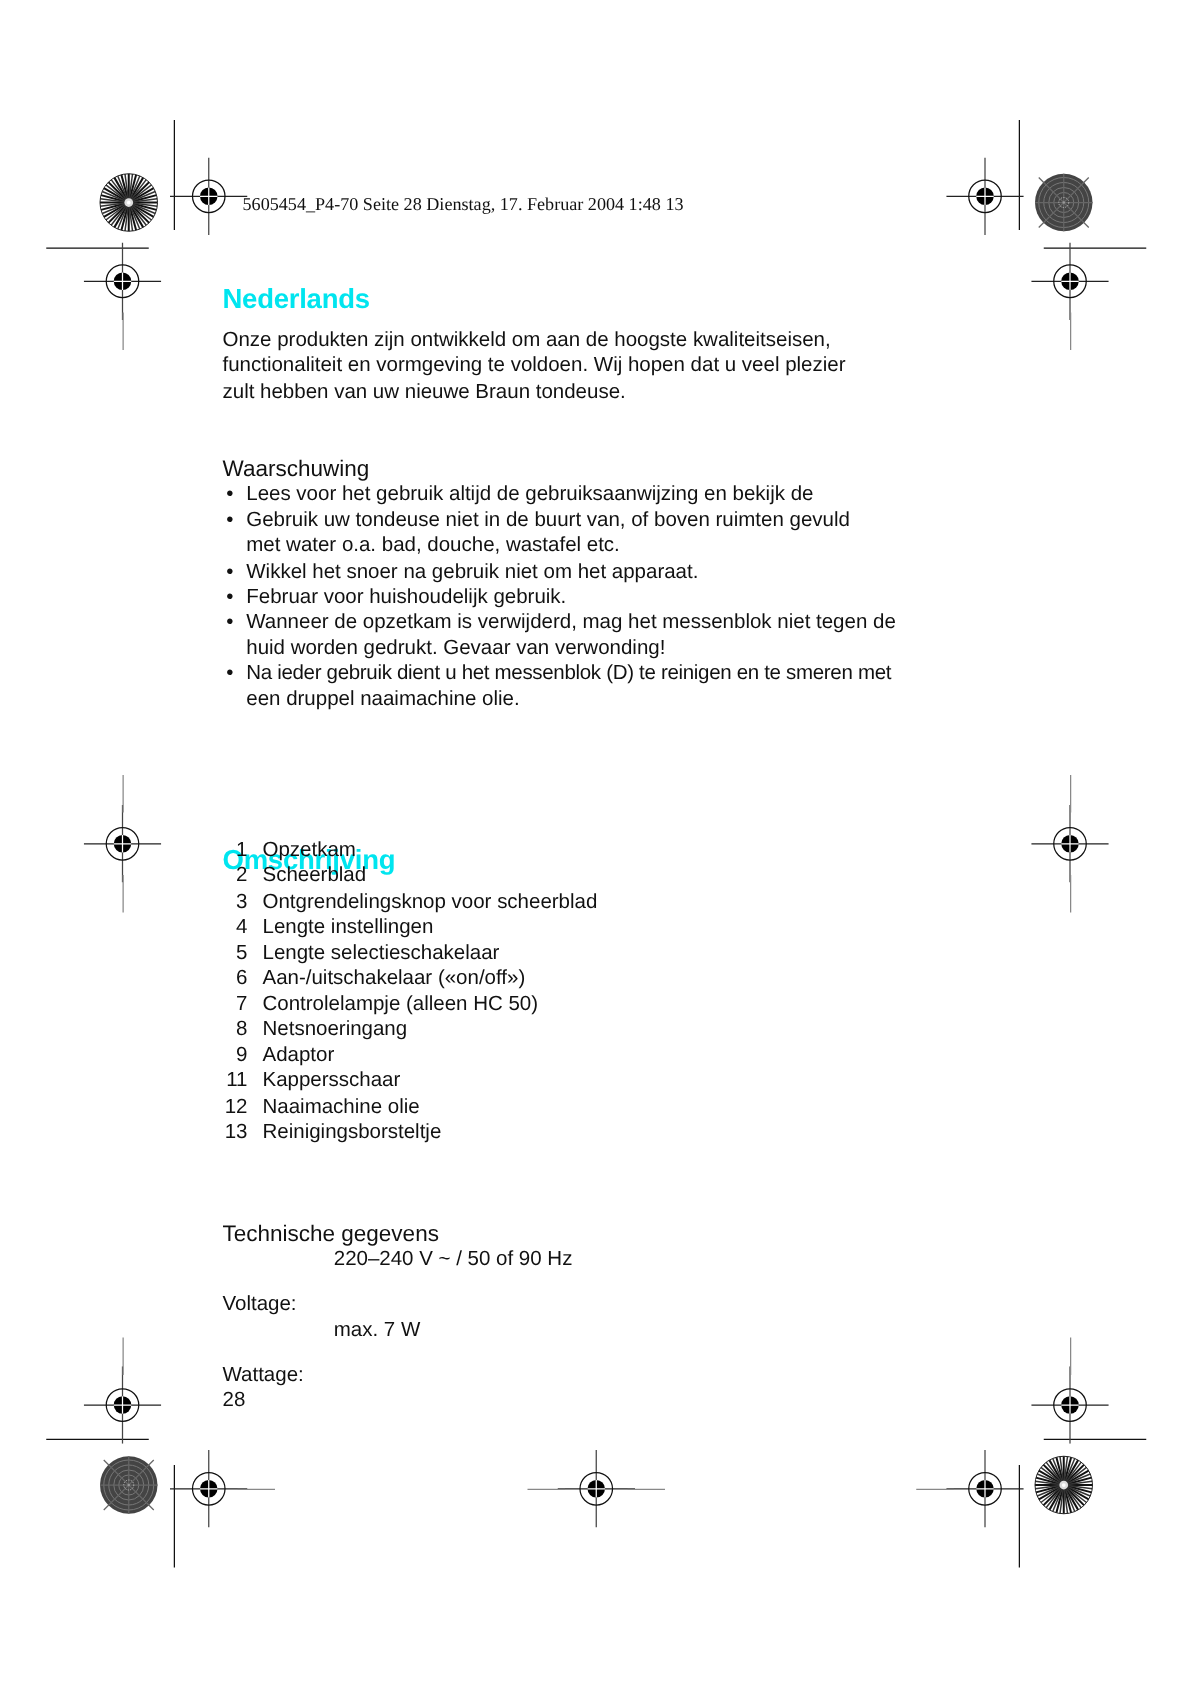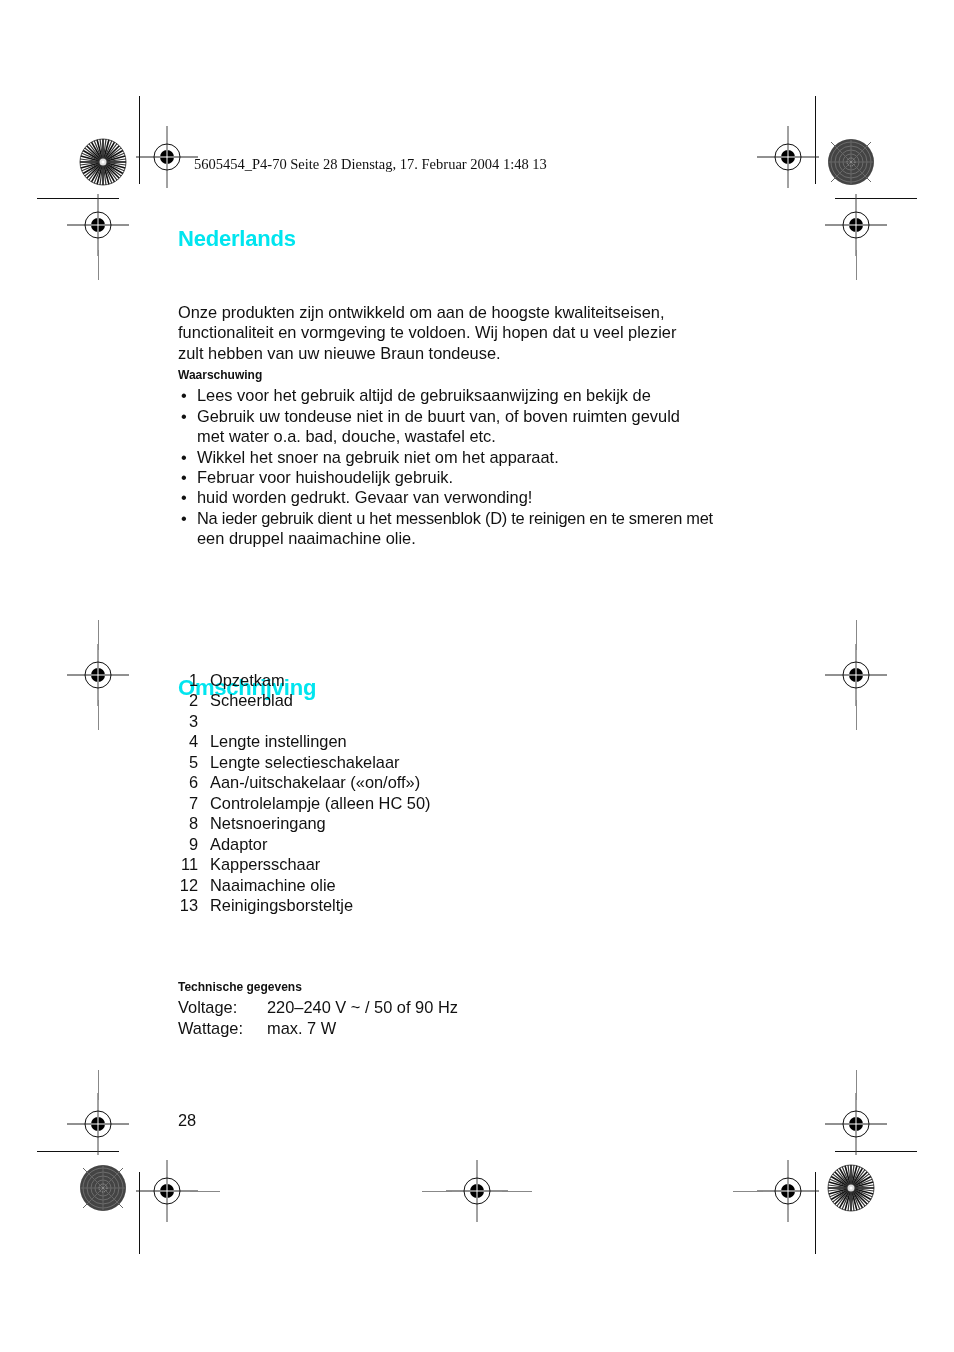--- a/index.html
+++ b/index.html
@@ -5,30 +5,30 @@
   html, body { margin: 0; padding: 0; background: #ffffff; }
   body { width: 954px; height: 1352px; position: relative; overflow: hidden; font-family: "Liberation Sans", sans-serif; color: #111111; }
   .vline { position: absolute; width: 1px; background: #111; }
   .hline { position: absolute; height: 1px; background: #111; }
   .reg { position: absolute; width: 62px; height: 62px; }
   .starburst { position: absolute; width: 48px; height: 48px; }
   .slug { position: absolute; left: 194px; top: 156px; font-family: "Liberation Serif", serif; font-size: 14.5px; color: #111; white-space: nowrap; }
   .h1 { position: absolute; left: 178px; font-size: 22px; font-weight: bold; color: #00e5ef; letter-spacing: -0.2px; }
   .para { position: absolute; left: 178px; width: 600px; font-size: 16.4px; line-height: 20.4px; }
   .para p { margin: 0; }
-  .h2 { font-weight: bold; font-size: 12px; line-height: 20.4px; }
+  .h2 { font-weight: normal; font-size: 18px; line-height: 20.4px; }
   ul.bullets { list-style: none; margin: 0; padding: 0; }
   ul.bullets li { position: relative; padding-left: 19px; }
   ul.bullets li .dot { position: absolute; left: 3px; top: 0; }
   .desc-list { position: absolute; left: 178px; top: 670px; font-size: 16.4px; line-height: 20.45px; }
   .desc-row { display: flex; }
   .desc-num { width: 20px; text-align: right; margin-right: 12px; }
   .tech { position: absolute; left: 178px; top: 977px; font-size: 16.4px; line-height: 20.4px; }
   .tech-row { display: flex; }
-  .tech-label { width: 89px; }
+  .tech-label { width: 89px; margin-top: 36px; }
   .pagenum { position: absolute; left: 178px; top: 1111px; font-size: 16.4px; }
 </style>
 </head>
 <body>
 
 <svg width="0" height="0" style="position:absolute">
   <defs>
     <g id="regmark">
       <line x1="0" y1="31" x2="62" y2="31" stroke="#222" stroke-width="1"></line>
       <line x1="31" y1="0" x2="31" y2="62" stroke="#444" stroke-width="1"></line>
@@ -182,21 +182,21 @@
 <div class="hline" style="left:422px; top:1191px; width:30px; background:#888;"></div>
 <div class="hline" style="left:502px; top:1191px; width:30px; background:#888;"></div>
 <svg class="reg" style="left:757px; top:1160px;" viewBox="0 0 62 62">
     <use href="#regmark"></use>
   </svg>
 <div class="hline" style="left:733px; top:1191px; width:30px; background:#888;"></div>
 
 <div class="slug">5605454_P4-70  Seite 28  Dienstag, 17. Februar 2004  1:48 13</div>
 
 <div class="h1" style="top:226px;">Nederlands</div>
-<div class="para" style="top:262px;margin-top:40px;">
+<div class="para" style="top:262px;">
   <p>Onze produkten zijn ontwikkeld om aan de hoogste kwaliteitseisen,</p>
   <p>functionaliteit en vormgeving te voldoen. Wij hopen dat u veel plezier</p>
   <p>zult hebben van uw nieuwe Braun tondeuse.</p>
 </div>
 
 <div class="para" style="top:365px;">
   <div class="h2">Waarschuwing</div>
   <ul class="bullets">
     <li>
       <span class="dot">•</span>
@@ -210,20 +210,21 @@
     <li>
       <span class="dot">•</span>
       <div>Wikkel het snoer na gebruik niet om het apparaat.</div>
     </li>
     <li>
       <span class="dot">•</span>
       <div>Februar voor huishoudelijk gebruik.</div>
     </li>
     <li>
       <span class="dot">•</span>
+      <div>Wanneer de opzetkam is verwijderd, mag het messenblok niet tegen de</div>
       <div>huid worden gedrukt. Gevaar van verwonding!</div>
     </li>
     <li>
       <span class="dot">•</span>
       <div style="letter-spacing:-0.25px;">Na ieder gebruik dient u het messenblok (D) te reinigen en te smeren met</div>
       <div>een druppel naaimachine olie.</div>
     </li>
   </ul>
 </div>
 
@@ -232,20 +233,21 @@
   <div class="desc-row">
       <span class="desc-num">1</span>
       <span>Opzetkam</span>
     </div>
   <div class="desc-row">
       <span class="desc-num">2</span>
       <span>Scheerblad</span>
     </div>
   <div class="desc-row">
       <span class="desc-num">3</span>
+      <span>Ontgrendelingsknop voor scheerblad</span>
     </div>
   <div class="desc-row">
       <span class="desc-num">4</span>
       <span>Lengte instellingen</span>
     </div>
   <div class="desc-row">
       <span class="desc-num">5</span>
       <span>Lengte selectieschakelaar</span>
     </div>
   <div class="desc-row">

